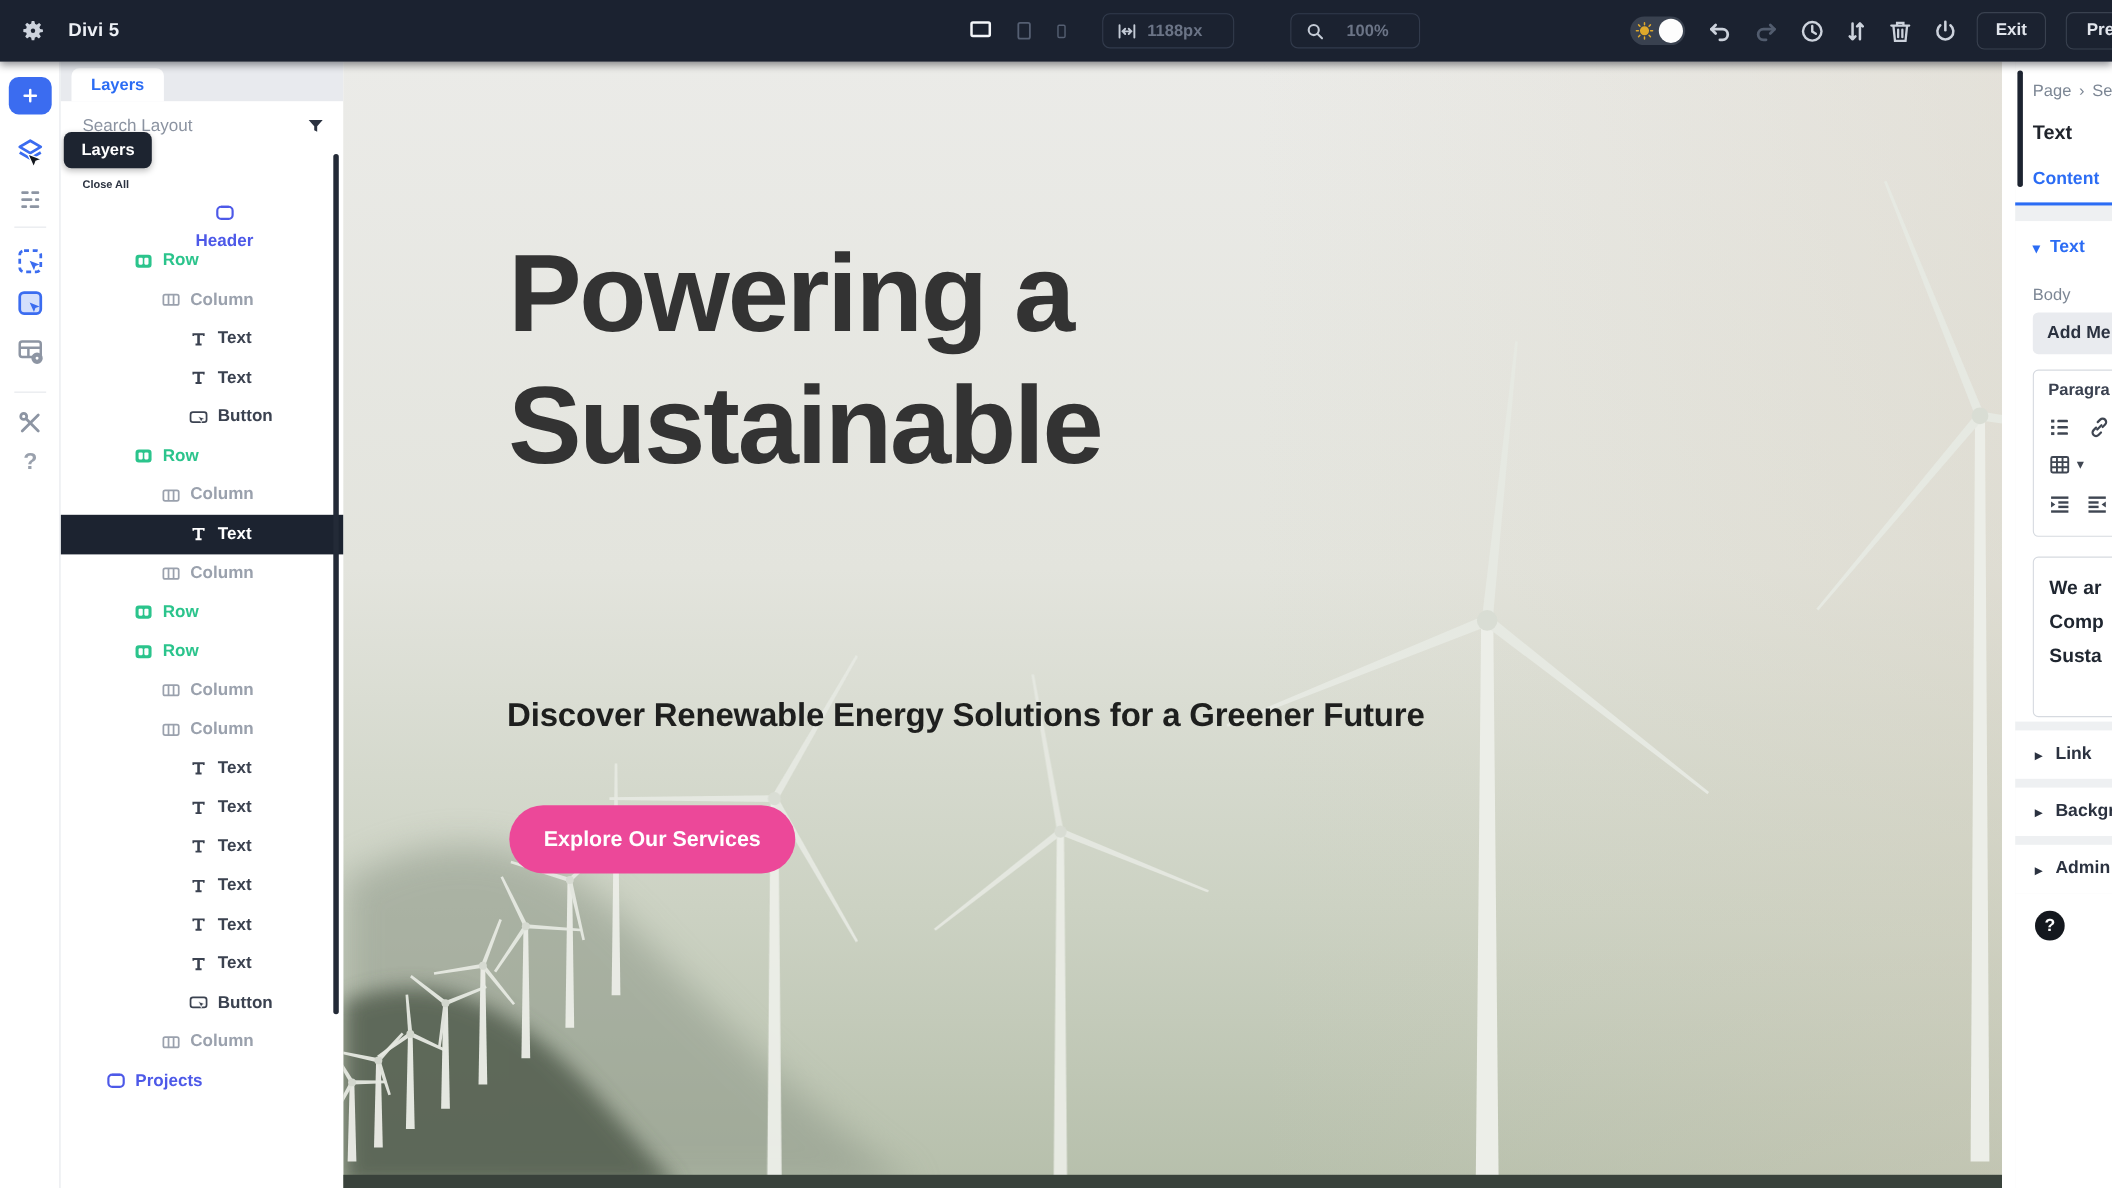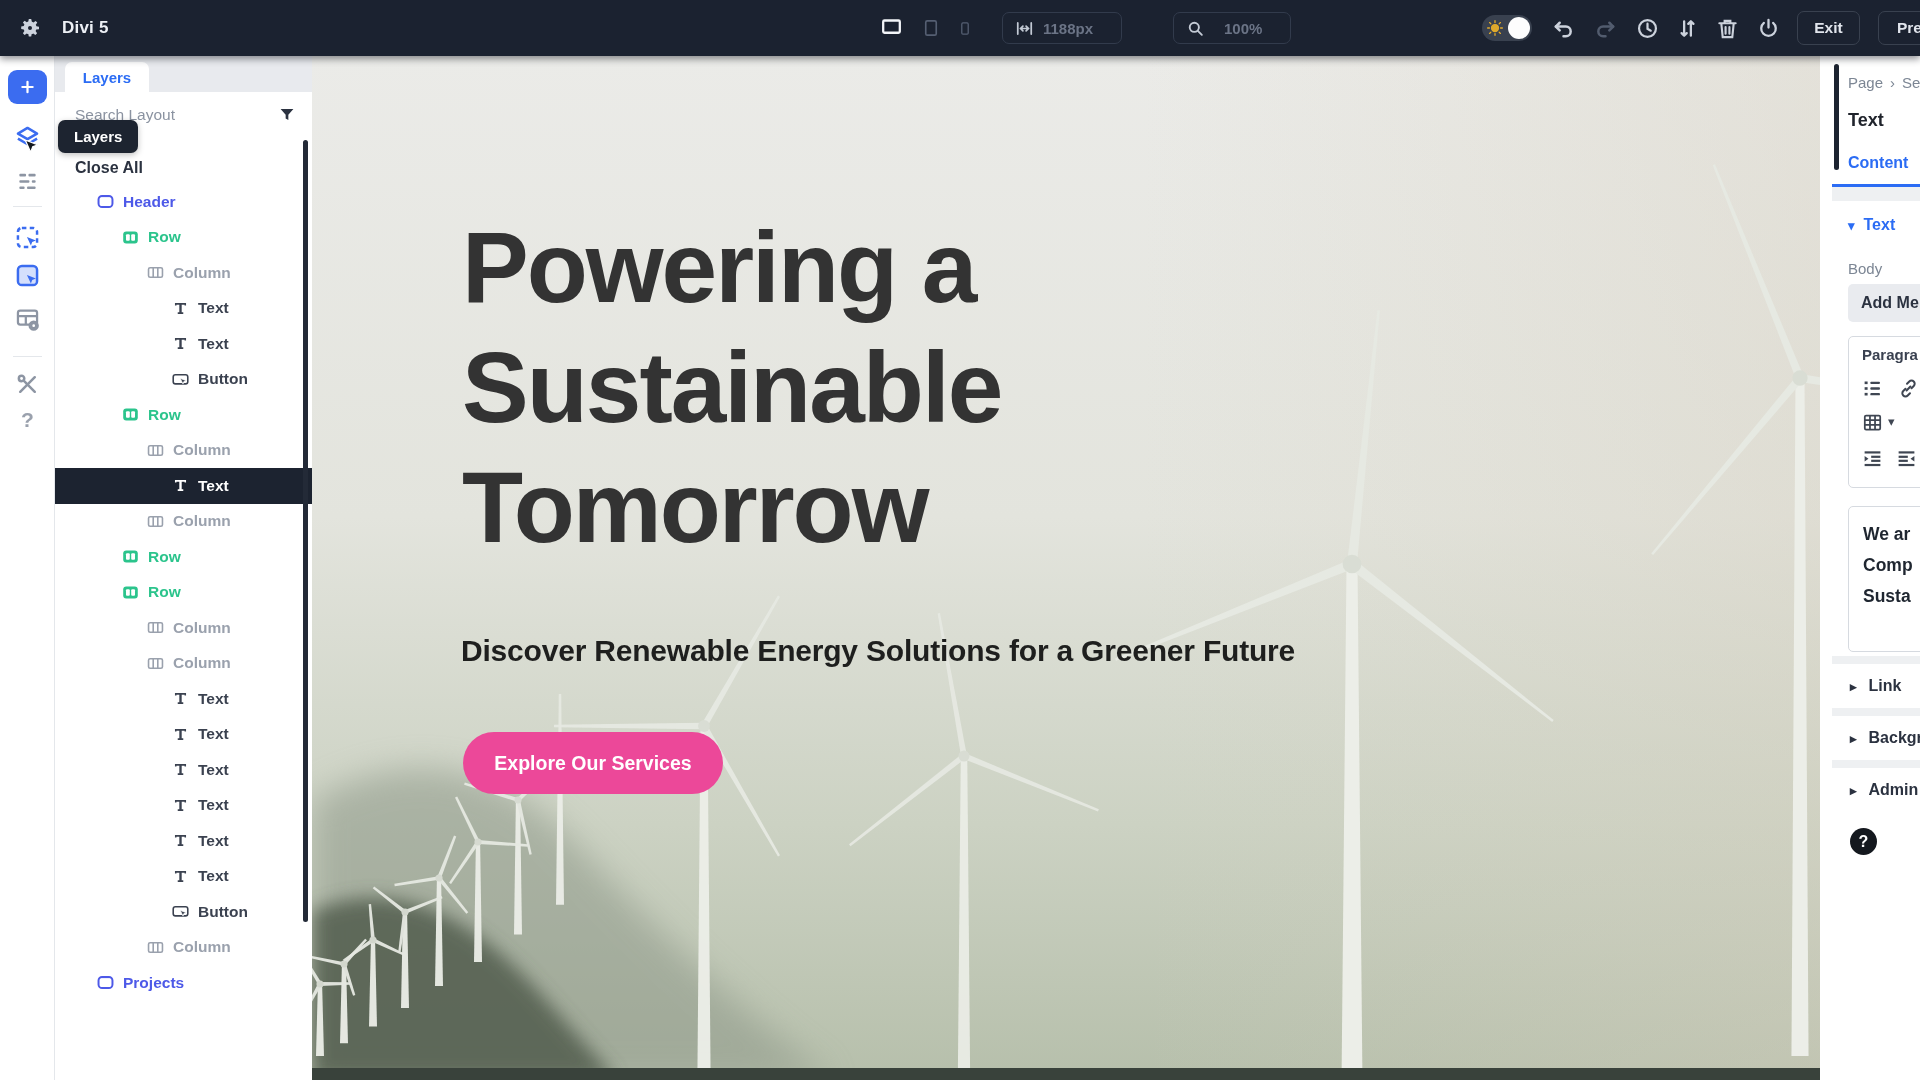--- a/index.html
+++ b/index.html
@@ -55,21 +55,21 @@
   #lp-tabstrip { position:absolute; left:0; top:0; width:257px; height:36px; background:#e8eaee; }
   #lp-tab { position:absolute; left:10px; top:6px; width:84px; height:30px; background:#fff;
     border-radius:7px 7px 0 0; color:#2b6cf4; font-size:15px; font-weight:700;
     display:flex; align-items:center; justify-content:center; }
   #lp-search { position:absolute; left:0; top:36px; width:257px; height:46px; display:flex; align-items:center; }
   #lp-search .ph { margin-left:20px; color:#8b93a1; font-size:15.5px; font-weight:500; white-space:nowrap; overflow:hidden; width:190px; }
   #lp-funnel { position:absolute; right:16px; top:14px; width:18px; height:18px; color:#2b3240; }
   #lp-tooltip { position:absolute; left:3px; top:64px; background:#1d2430; color:#fff; font-size:15px;
     font-weight:600; padding:8px 16px; border-radius:7px; z-index:40; box-shadow:0 2px 6px rgba(0,0,0,.25); }
   #lp-closeall { position:absolute; left:20px; top:96px; height:32px; display:flex; align-items:center;
-    color:#2b3240; font-size:16px; font-weight:700; }
+    color:#2b3240; font-size:10px; font-weight:700; }
   #layers-tree { position:absolute; left:0; top:128px; width:257px; }
   .tree-row { height:35.5px; display:flex; align-items:center; gap:8px; font-size:15.5px; font-weight:600; cursor:default; }
   .tree-icn { width:19px; height:19px; flex:0 0 19px; }
   .tree-icn svg { width:100%; height:100%; display:block; }
   .t-section { color:#4d59e8; } .t-row { color:#2bc48c; } .t-column { color:#9aa1ad; }
   .t-text, .t-button { color:#3b4250; }
   .tree-row.selected { background:#1c2330; color:#fff; }
   #lp-scroll { position:absolute; right:4px; top:84px; width:5px; height:782px; background:#232a37; border-radius:3px; }
 
   
@@ -274,21 +274,21 @@
     <span class="ph">Search Layout</span>
     <span class="icn" id="lp-funnel">
           <svg viewBox="0 0 24 24" fill="currentColor">
             <path d="M3.5 4h17l-6.7 7.8v6.7l-3.6-2v-4.7z"></path>
           </svg>
         </span>
   </div>
   <div id="lp-tooltip">Layers</div>
   <div id="lp-closeall">Close All</div>
   <div id="layers-tree">
-        <div class="tree-row t-section" style="padding-left: 41px;">
+        <div class="tree-row t-section" style="padding-left: 41px; flex-direction: column;">
           <span class="tree-icn">
             <svg viewBox="0 0 24 24" fill="none" stroke="currentColor" stroke-width="2.5">
               <rect x="3.2" y="5" width="17.6" height="14" rx="4.5"></rect>
               <path d="M7.5 5.2h9"></path>
             </svg>
           </span>
           <span class="tree-label">Header</span>
         </div>
         <div class="tree-row t-row" style="padding-left: 66px;">
           <span class="tree-icn">
@@ -665,21 +665,20 @@
           <g transform="rotate(220 1488 322)">
             <polygon points="1483.95,322 1492.05,322 1489.2,92 1486.8,92" fill="#e6e9e2"></polygon>
           </g>
           <circle cx="1488" cy="322" r="7.6499999999999995" fill="#d9ddd4"></circle>
         </g>
         <rect y="1012" width="1508" height="12" fill="#39423b"></rect>
       </svg>
   <div id="hero-heading" style="color: rgb(51, 51, 51);">
         <div>Powering a</div>
         <div>Sustainable</div>
-        <div>Tomorrow</div>
       </div>
   <div id="hero-sub">Discover Renewable Energy Solutions for a Greener Future</div>
   <div id="hero-cta" style="background: #ec4899;">Explore Our Services</div>
 </main>
 
 <aside id="settings">
   <div id="sp-scroll"></div>
   <div class="card" id="card-main"></div>
   <div class="sp-abs" id="sp-crumbs">
     <span>Page</span>

